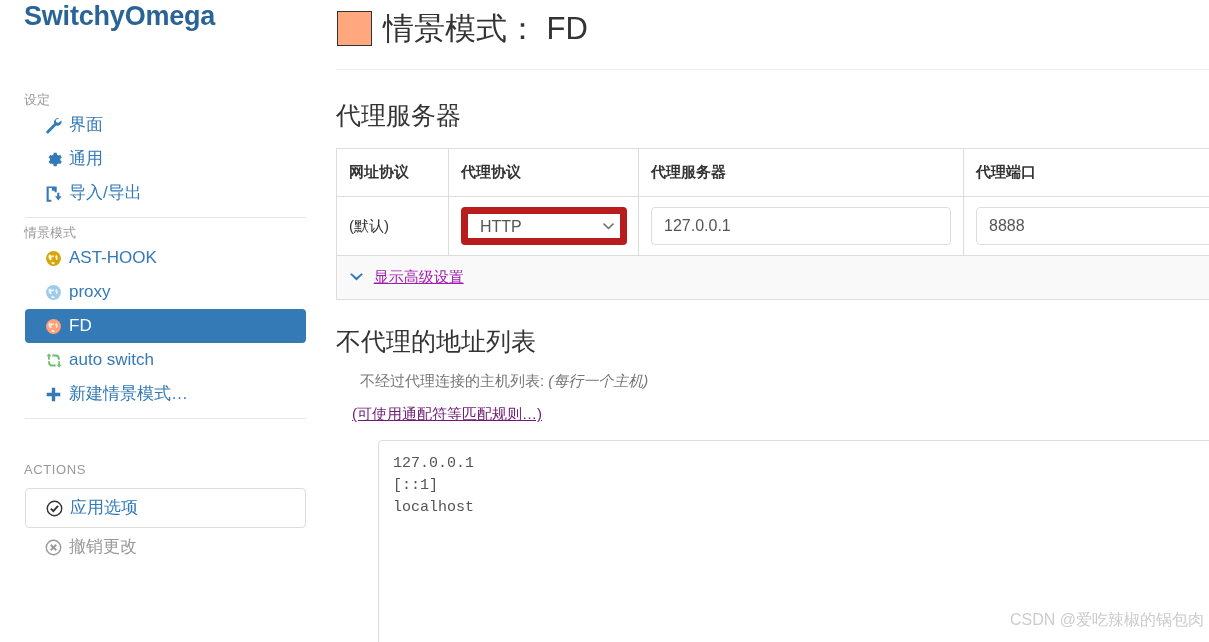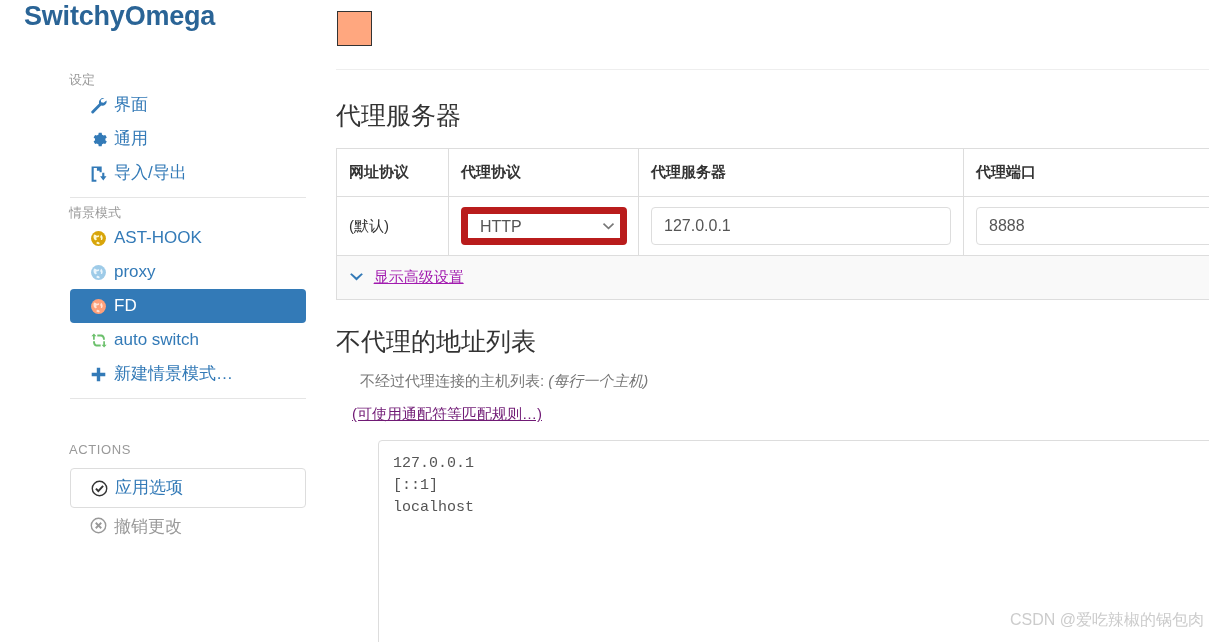--- a/index.html
+++ b/index.html
@@ -79,21 +79,21 @@
     border: 1px solid #dddddd;
     border-radius: 4px;
     font-size: 17px;
     color: #337ab7;
     background: #ffffff;
     cursor: pointer;
     line-height: 22px;
   }
   .action-plain {
     display: flex;
-    align-items: flex-start;
+    align-items: center;
     margin: 0 24px 0 25px;
     padding: 8px 0 8px 18px;
     font-size: 17px;
     color: #999999;
     line-height: 22px;
   }
   .action-btn .ico, .action-plain .ico {
     display: inline-flex;
     align-items: center;
     justify-content: center;
@@ -256,21 +256,21 @@
 </style>
 </head>
 <body>
 
 <div class="page">
 
   <div class="sidebar">
 
     <div class="brand">SwitchyOmega</div>
 
-    <div style="position:absolute; left:0; top:72px; width:330px;padding-left:45px;">
+    <div style="position:absolute; left:0; top:92px; width:330px;">
 
       <div class="nav-header">设定</div>
 
       <ul class="nav-list">
         <li class="nav-item">
           <span class="ico">
             <svg width="17" height="17" viewBox="0 0 16 16">
                 <path fill="#337ab7" d="M13.5 1.2a4 4 0 0 0-4.9 5L1.6 13.2a1.3 1.3 0 0 0 1.9 1.9l7-7a4 4 0 0 0 5-4.9L12.8 5.3 10.5 4.9 10.1 2.6z"></path>
               </svg>
           </span>
@@ -386,20 +386,21 @@
         <span class="lbl">撤销更改</span>
       </div>
 
     </div>
   </div>
 
   <div class="main">
 
     <div class="page-head">
       <div class="swatch" style="background:#ffa77f"></div>
+      <div class="page-title">情景模式： FD</div>
     </div>
     <div class="head-rule"></div>
 
     <div class="section-title">代理服务器</div>
 
     <table class="proxy-table">
       <colgroup>
         <col style="width:112px">
         <col style="width:190px">
         <col style="width:325px">

